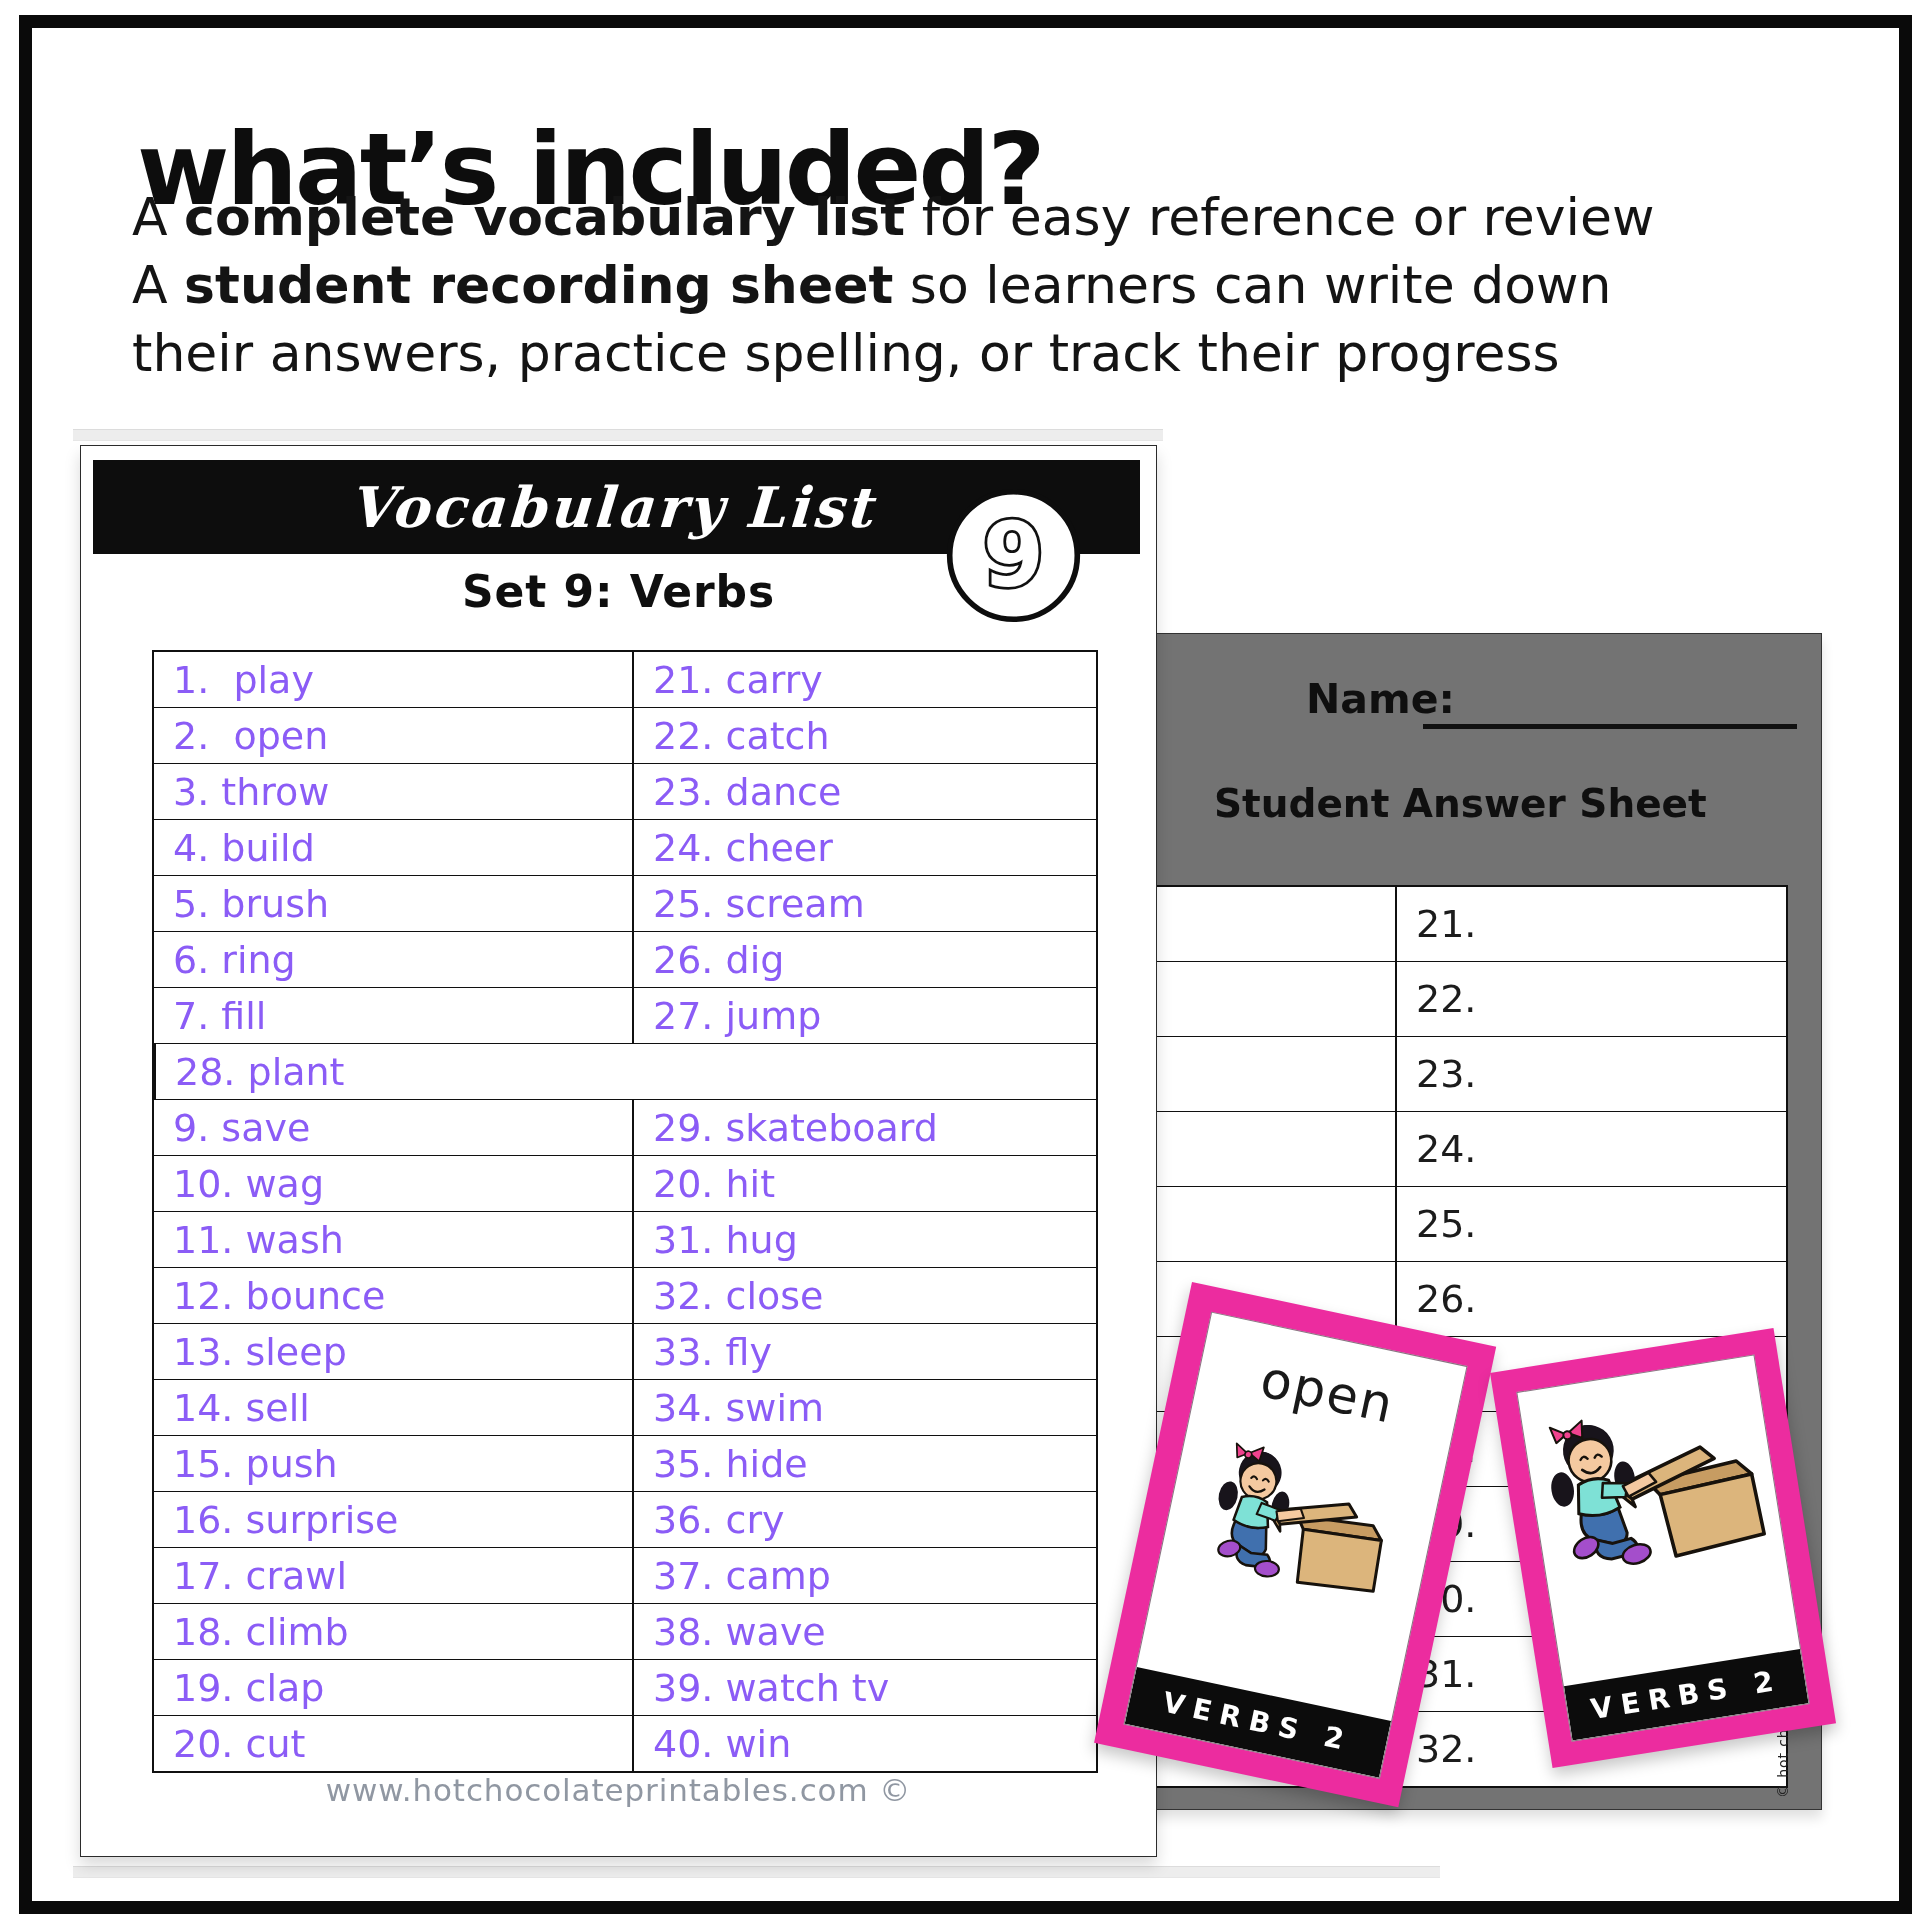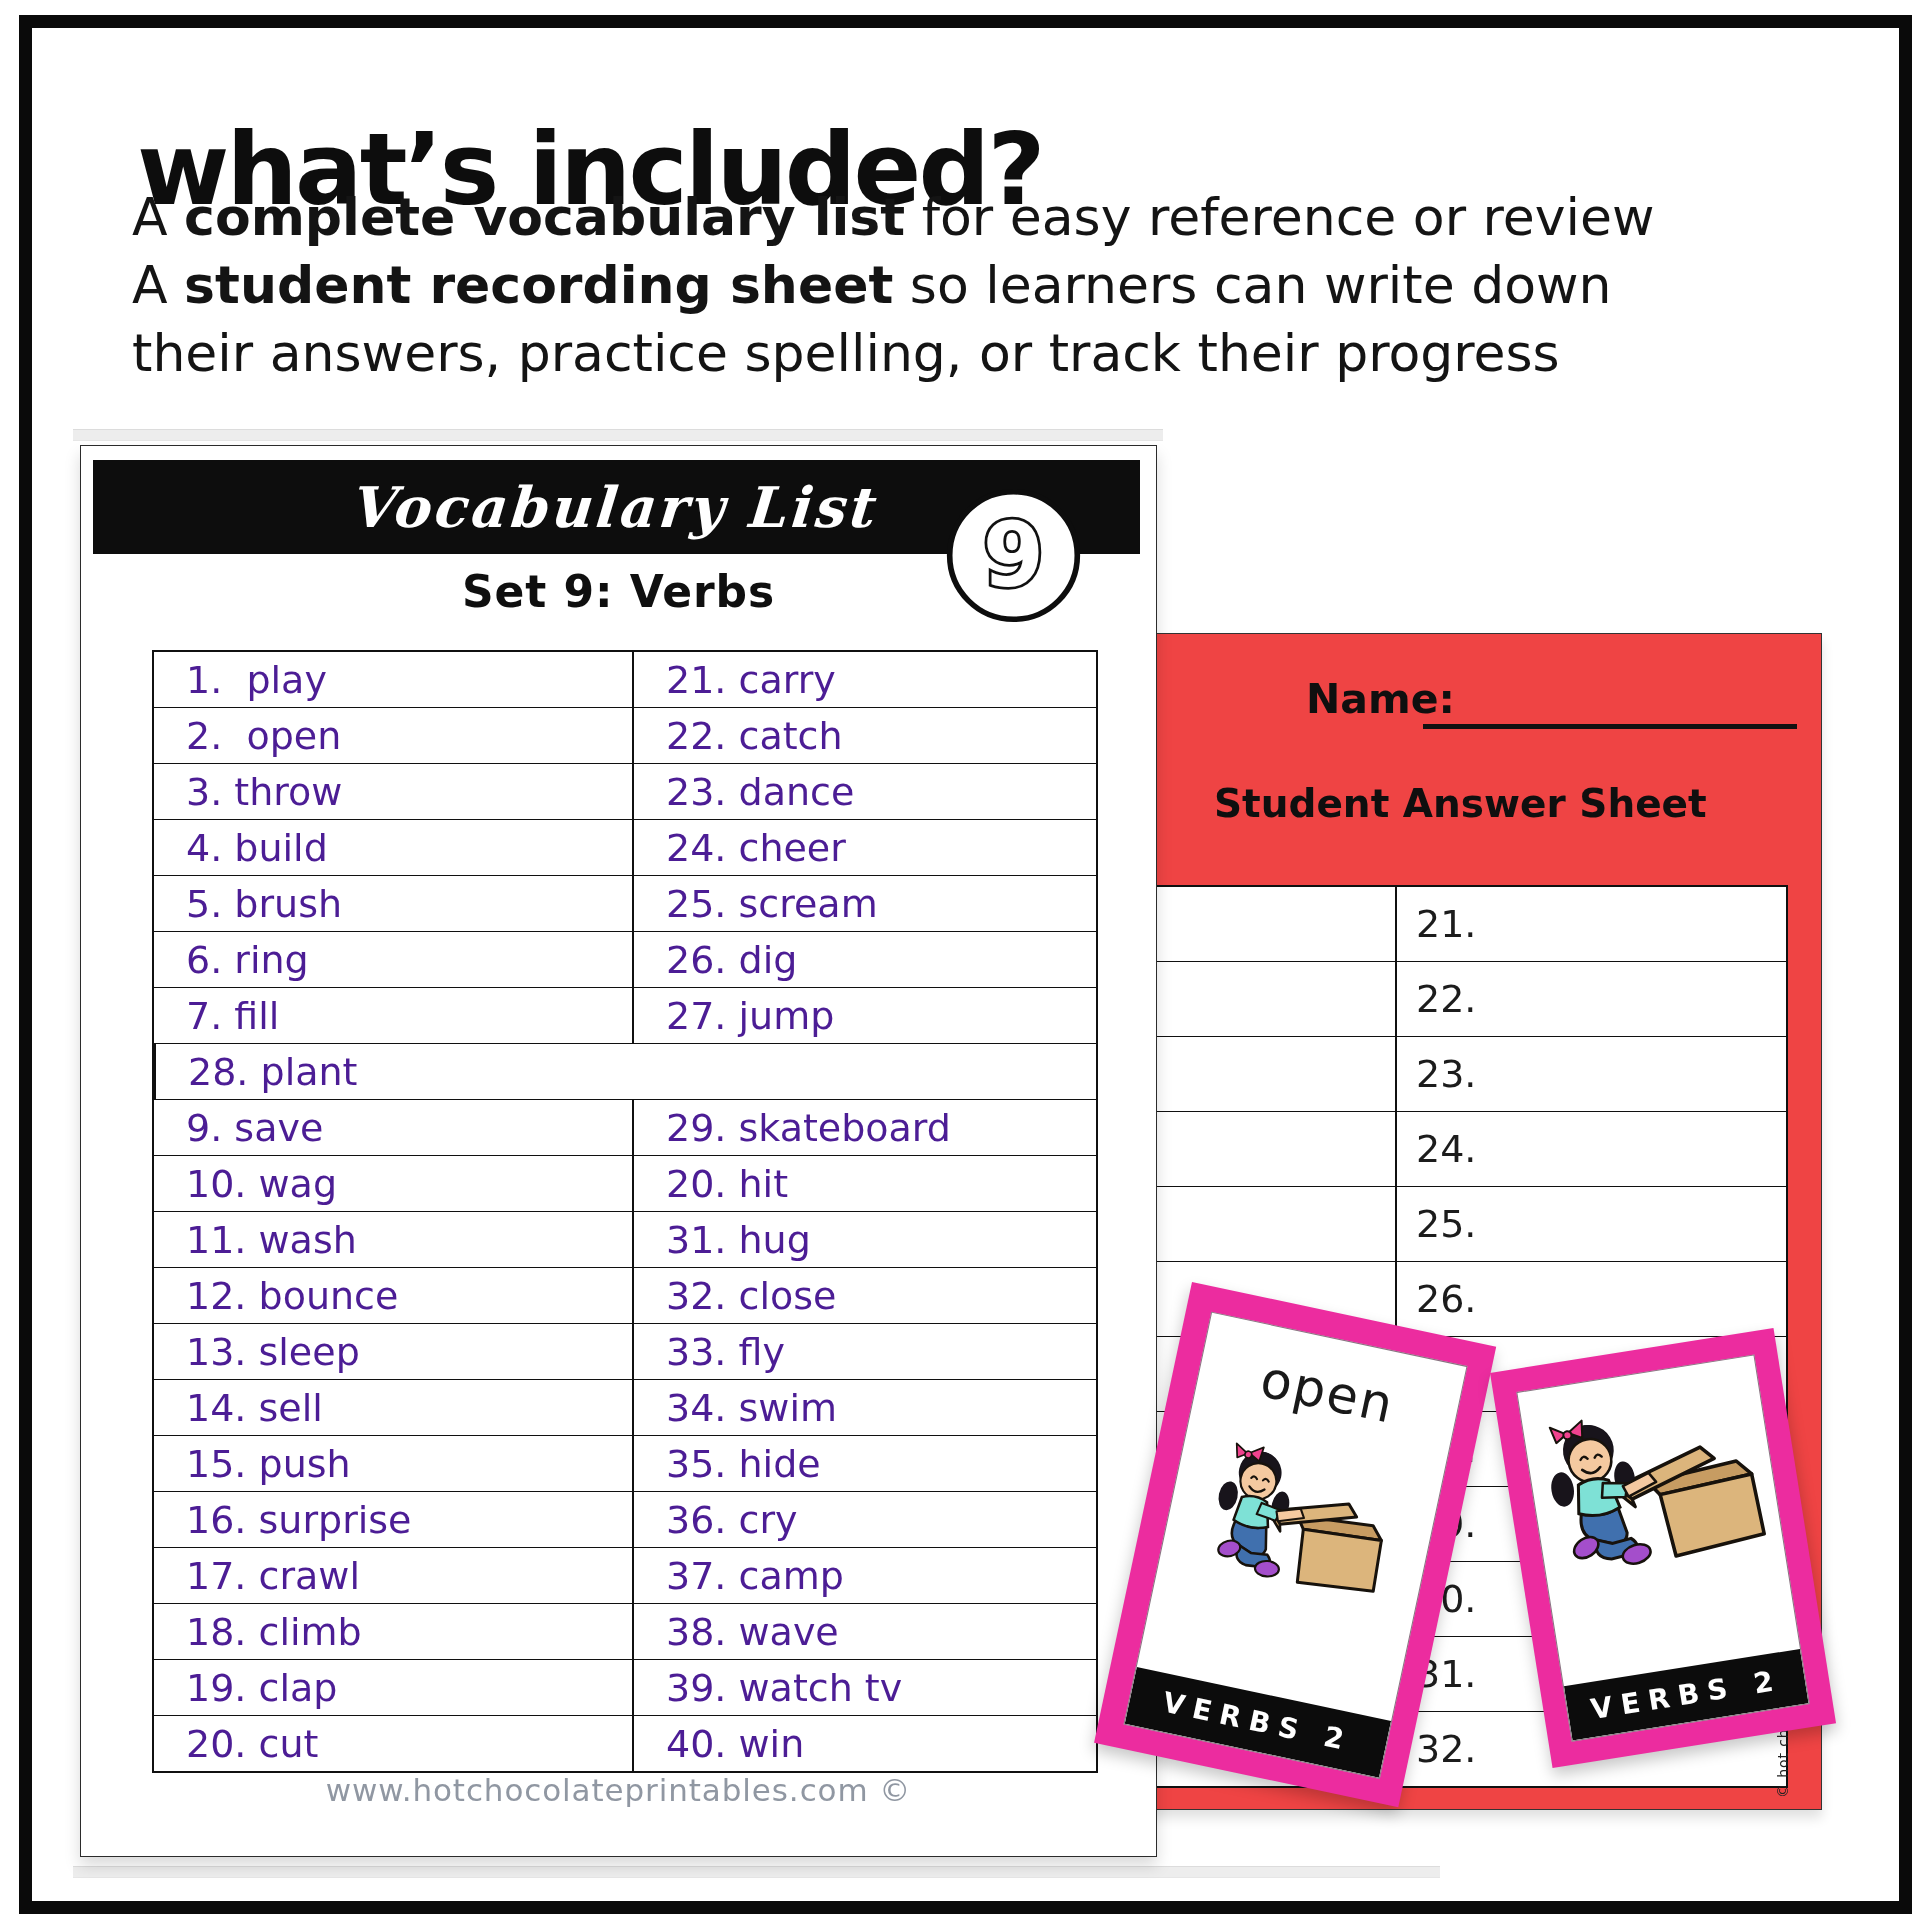--- a/index.html
+++ b/index.html
@@ -25,26 +25,26 @@
     box-shadow:0 9.4px 15px rgba(0,0,0,0.15);z-index:2;}
   .vp-header{left:12.2px;top:14px;width:1047px;height:94px;background:#0d0d0d;
     display:flex;align-items:center;justify-content:center;}
   .vp-header-title{font-family:"DejaVu Serif","Liberation Serif",serif;font-style:italic;font-weight:bold;
     font-size:56px;color:#ffffff;letter-spacing:2.8px;transform:skewX(-6deg);}
   .badge{left:864px;top:41px;width:137px;height:137px;z-index:3;}
   .vp-subtitle{left:0;top:120px;width:100%;text-align:center;font-size:44px;font-weight:bold;letter-spacing:0.9px;color:#0f0f0f;}
   .vocab-table{left:71px;top:204px;width:942px;border:2.8px solid #101010;background:#fff;}
   .v-row{display:flex;height:55px;border-top:1.9px solid #101010;}
   .v-row:first-child{border-top:none;}
-  .v-cell{display:flex;align-items:center;font-size:38px;color:#4c1d95;padding-left:32px;white-space:pre;box-sizing:border-box;}
+  .v-cell{display:flex;align-items:center;font-size:38px;color:#8b5cf6;padding-left:19px;white-space:pre;box-sizing:border-box;}
   .v-cell.left{width:478px;}
   .v-cell.right{flex:1;border-left:2.8px solid #101010;}
   .vp-footer{left:0;top:1326px;width:100%;text-align:center;font-size:31px;color:#9097a2;letter-spacing:0.9px;}
   
-  .answer-sheet{left:1111px;top:633px;width:709px;height:1175px;background:#ef4444;border:1.9px solid #333;
+  .answer-sheet{left:1111px;top:633px;width:709px;height:1175px;background:#737373;border:1.9px solid #333;
     box-shadow:0 7.5px 11.3px rgba(0,0,0,0.12);z-index:1;}
   .as-name{left:194px;top:41px;font-size:41px;font-weight:bold;color:#0f0f0f;}
   .as-name-line{left:311px;top:90px;width:374px;height:0;border-bottom:5.6px solid #111;}
   .as-title{left:102px;top:147px;font-size:39px;font-weight:bold;color:#0f0f0f;}
   .as-table{left:-28px;top:251px;width:700px;border:2.8px solid #101010;background:#fff;}
   .a-row{display:flex;height:74px;border-top:1.9px solid #101010;}
   .a-row:first-child{border-top:none;}
   .a-cell{display:flex;align-items:center;font-size:38px;color:#1c1c1c;padding-left:19px;box-sizing:border-box;}
   .a-cell.left{width:309px;}
   .a-cell.right{flex:1;border-left:2.8px solid #101010;}

